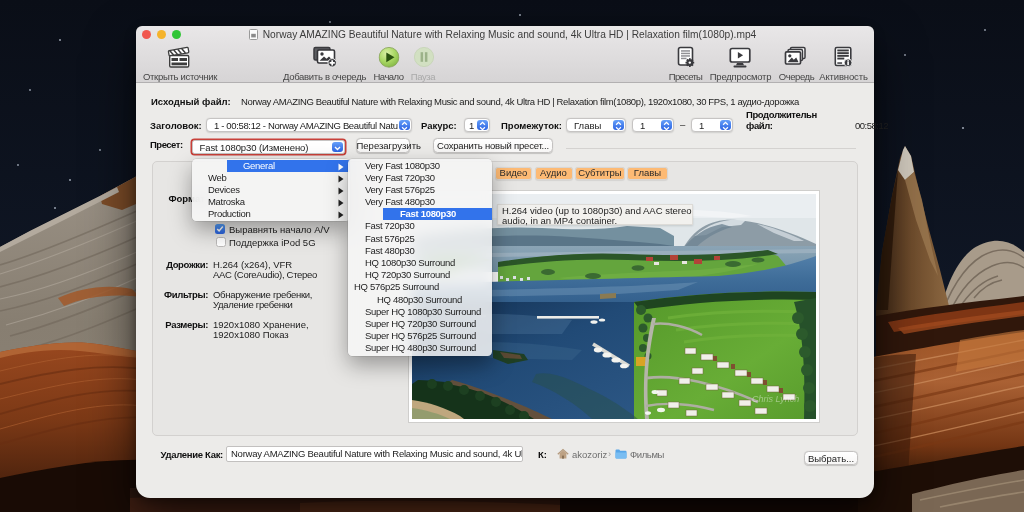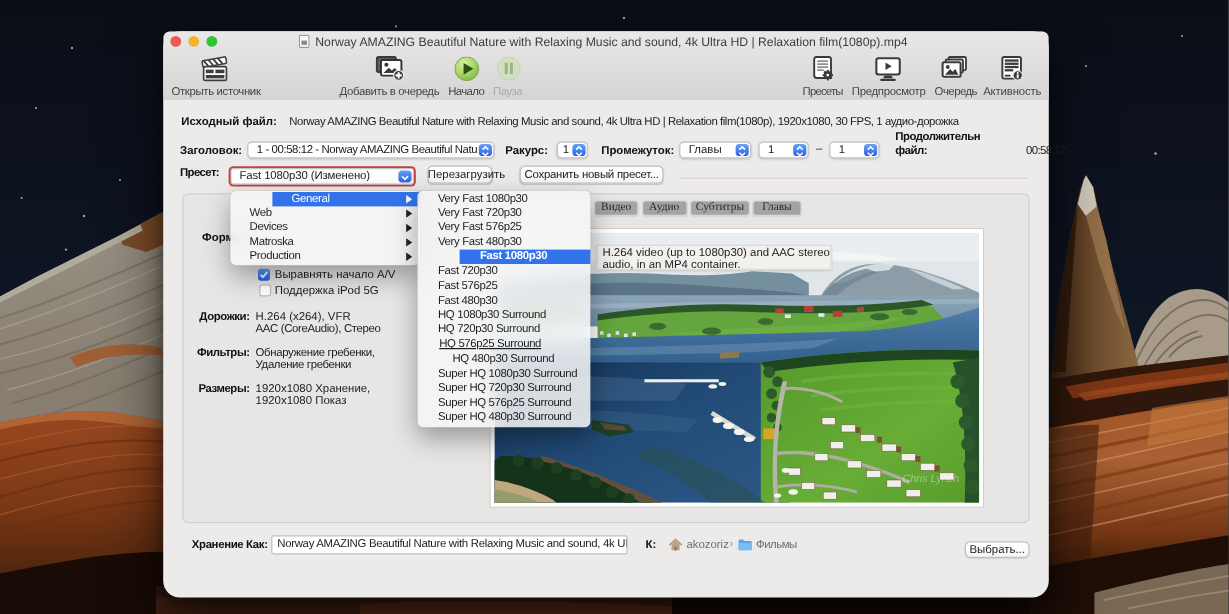--- a/index.html
+++ b/index.html
@@ -23,23 +23,23 @@
   .dd .tx{position:absolute;left:7px;top:50%;transform:translateY(-50%);}
   .dd .cap{position:absolute;right:1px;top:1px;bottom:1px;width:11px;border-radius:3px;
     background:linear-gradient(#66a0f9,#2d64e2);}
   .btn{position:absolute;background:linear-gradient(#ffffff,#f7f6f5);border:1px solid #c3c1c0;
     border-radius:4.5px;font-size:9.5px;color:#222;text-align:center;box-sizing:border-box;
     box-shadow:0 .5px 1px rgba(0,0,0,.18);}
   .blab{font-weight:bold;font-size:9.5px;color:#101010;position:absolute;white-space:nowrap;}
   .rlab{font-size:9.5px;color:#1c1c1c;position:absolute;white-space:nowrap;}
   #panel{position:absolute;left:16px;top:135px;width:706px;height:275px;box-sizing:border-box;
     background:#e7e6e4;border:1px solid #d3d1cf;border-radius:5px;}
-  .tab{position:absolute;top:141px;height:12.5px;background:#a3a3a3;
+  .tab{position:absolute;top:141px;height:12.5px;background:#fdba74;
     border:1px solid #d8d6d4;border-radius:3px;font-size:9.5px;color:#2a2a2a;box-sizing:border-box;
-    text-align:center;line-height:10.5px;box-shadow:0 .5px 1px rgba(0,0,0,.08);font-family:Liberation Serif, serif;}
+    text-align:center;line-height:10.5px;box-shadow:0 .5px 1px rgba(0,0,0,.08);}
   .cb{position:absolute;width:10px;height:10px;border-radius:2.5px;box-sizing:border-box;}
   .cb.on{background:linear-gradient(#57a0f8,#2a61de);}
   .cb.off{background:#fff;border:1px solid #bcbab9;}
   .menu{position:absolute;backdrop-filter:blur(7px);background:rgba(246,246,246,.86);border-radius:4.5px;
     box-shadow:0 0 0 .5px rgba(0,0,0,.16),0 9px 22px rgba(0,0,0,.35);
     font-size:9.5px;letter-spacing:-0.3px;color:#1d1d1d;padding:1px 0;z-index:50;}
   .mi{position:relative;height:12.2px;line-height:12.4px;padding-left:16px;white-space:nowrap;}
   .mi.sel{background:#3273eb;color:#fff;margin-left:35px;}
   .mi .arr{position:absolute;right:6px;top:2.2px;}
   .field{position:absolute;background:#fff;border:1px solid #c2c0bf;border-radius:2px;
@@ -530,21 +530,21 @@
             <ellipse cx="249" cy="216" rx="4" ry="2.2"></ellipse>
             <ellipse cx="236" cy="219" rx="3" ry="1.8"></ellipse>
         </g>
         <text x="340" y="208" font-family="Liberation Sans" font-size="9" font-style="italic" fill="#ffffff" opacity=".4">Chris Lynch</text>
       </svg>
       <div style="position:absolute;left:85px;top:9.5px;width:196px;height:21px;background:#f2f1ee;
         border:1px solid #dddbd7;box-shadow:0 1px 2px rgba(0,0,0,.12);font-size:9.5px;color:#1d1d1d;
         line-height:10.5px;padding:1px 0 0 4px;box-sizing:border-box;">H.264 video (up to 1080p30) and AAC stereo<br>audio, in an MP4 container.</div>
     </div>
 
-    <div class="blab" style="left:0;width:87px;text-align:right;top:423px;letter-spacing:-0.3px;">Хранение Как:</div>
+    <div class="blab" style="left:0;width:87px;text-align:right;top:423px;letter-spacing:-0.3px;">Удаление Как:</div>
     <div class="field" style="left:90px;top:420px;width:297px;height:16px;line-height:14px;padding-left:4px;">Norway AMAZING Beautiful Nature with Relaxing Music and sound, 4k Ult</div>
     <div class="blab" style="left:402px;top:423px;">К:</div>
     <svg class="abs" style="left:421px;top:422px;" width="12" height="12" viewBox="0 0 12 12">
       <path d="M0.8,6.2 L6,1.6 L11.2,6.2" stroke="#b49a7e" fill="none" stroke-width="1.4"></path>
       <path d="M2.6,5.6 L6,2.6 L9.4,5.6 L9.4,10.6 L2.6,10.6 Z" fill="#bda183"></path>
       <rect x="5" y="7.6" width="2" height="3" fill="#8a7258"></rect>
     </svg>
     <div class="rlab" style="left:436px;top:423px;color:#6e6e6e;">akozoriz</div>
     <div class="rlab" style="left:472px;top:422px;color:#9a9a9a;">›</div>
     <svg class="abs" style="left:479px;top:423px;" width="12" height="10" viewBox="0 0 12 10">
@@ -576,19 +576,19 @@
     <div class="mi" style="padding-left:17px;">Very Fast 1080p30</div>
     <div class="mi" style="padding-left:17px;">Very Fast 720p30</div>
     <div class="mi" style="padding-left:17px;">Very Fast 576p25</div>
     <div class="mi" style="padding-left:17px;">Very Fast 480p30</div>
     <div class="mi sel" style="padding-left:17px;font-weight:bold;">Fast 1080p30</div>
     <div class="mi" style="padding-left:17px;">Fast 720p30</div>
     <div class="mi" style="padding-left:17px;">Fast 576p25</div>
     <div class="mi" style="padding-left:17px;">Fast 480p30</div>
     <div class="mi" style="padding-left:17px;">HQ 1080p30 Surround</div>
     <div class="mi" style="padding-left:17px;">HQ 720p30 Surround</div>
-    <div class="mi" style="padding-left:18px;text-decoration:underline;">HQ 576p25 Surround</div>
+    <div class="mi" style="padding-left:6px;">HQ 576p25 Surround</div>
     <div class="mi" style="padding-left:29px;">HQ 480p30 Surround</div>
     <div class="mi" style="padding-left:17px;">Super HQ 1080p30 Surround</div>
     <div class="mi" style="padding-left:17px;">Super HQ 720p30 Surround</div>
     <div class="mi" style="padding-left:17px;">Super HQ 576p25 Surround</div>
     <div class="mi" style="padding-left:17px;">Super HQ 480p30 Surround</div>
   </div>
 </div>
 </body></html>

